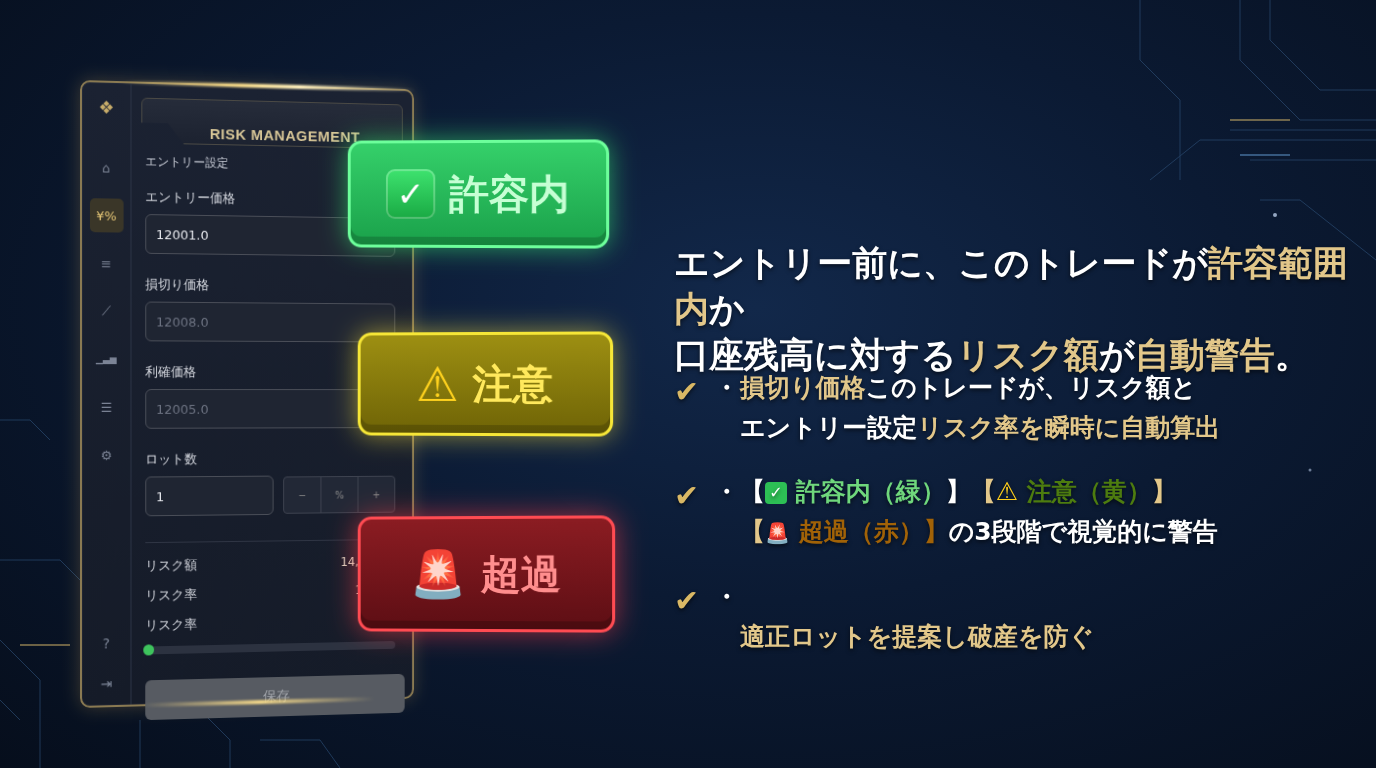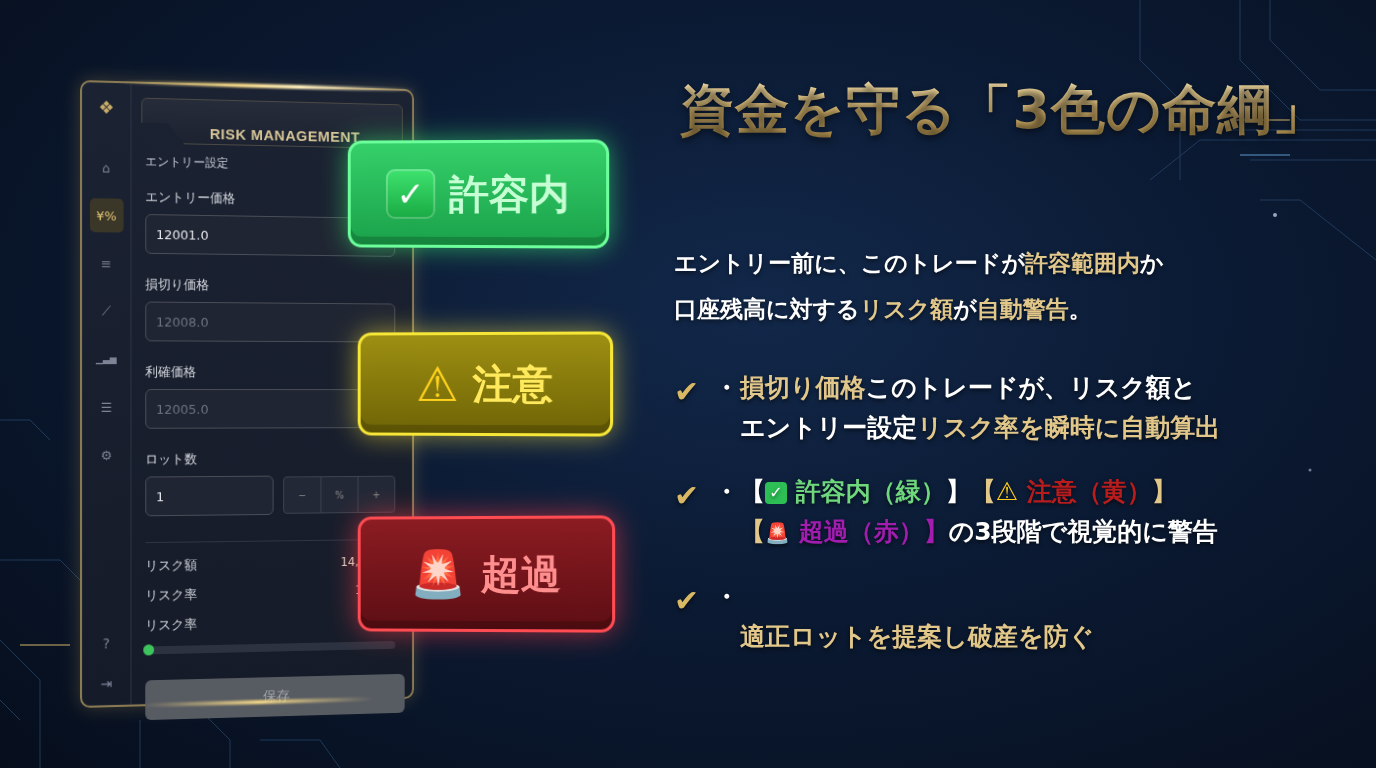--- a/index.html
+++ b/index.html
@@ -115,27 +115,27 @@
   
   .title {
     position: absolute; left: 680px; top: 78px; font-size: 54px; font-weight: bold; line-height: 64px;
     color: #e0c583;
     background: linear-gradient(180deg, #fbe7b0 0%, #d2b06a 55%, #a98a48 100%);
     -webkit-background-clip: text; background-clip: text; -webkit-text-fill-color: transparent;
     text-shadow: 0 3px 6px rgba(0,0,0,0.5);
     letter-spacing: 1px;
   }
   .subtitle {
-    position: absolute; left: 674px; top: 240px; width: 680px; font-size: 23px; font-weight: bold;
+    position: absolute; left: 674px; top: 240px; width: 680px; font-size: 35px; font-weight: bold;
     line-height: 46px; color: #fff; text-shadow: 0 2px 4px rgba(0,0,0,0.6);
   }
   .gold { color: #e2c78a; }
   .green-t { color: #6fd77c; }
-  .yellow-t { color: #b91c1c; }
-  .red-t { color: #a21caf; text-align: center; }
+  .yellow-t { color: #4d7c0f; }
+  .red-t { color: #a16207; text-align: center; }
   .bullets { position: absolute; left: 674px; top: 368px; width: 690px; }
   .bullet { position: relative; padding-left: 66px; margin-bottom: 24px; font-size: 25px; font-weight: bold; line-height: 40px; color: #fff; text-shadow: 0 2px 4px rgba(0,0,0,0.6); }
   .bullet .tick { position: absolute; left: 0; top: 4px; color: #d9b865; font-size: 30px; }
   .bullet .dot { position: absolute; left: 40px; top: 0; }
   .mini-check { display:inline-block; width: 22px; height: 22px; background:#2dbf55; border-radius:4px; color:#fff; font-size:16px; line-height:22px; text-align:center; vertical-align: 2px; }
   .mini-warn { color: #ffcf1c; }
 </style>
 </head>
 <body>
 
@@ -242,21 +242,20 @@
 <div class="badge yellow">
   <span class="warn-tri">⚠</span>
   <span>注意</span>
 </div>
 <div class="badge red">
   <span class="siren">🚨</span>
   <span>超過</span>
 </div>
 
 <div class="title">
-  <div>資金を守る「3色の命綱」</div>
 </div>
 
 <div class="subtitle">
   <span>エントリー前に、このトレードが</span><span class="gold">許容範囲内</span><span>か</span><br>
   <span>口座残高に対する</span><span class="gold">リスク額</span><span>が</span><span class="gold">自動警告</span><span>。</span>
 </div>
 
 <div class="bullets">
   <div class="bullet">
     <span class="tick">✔</span>

